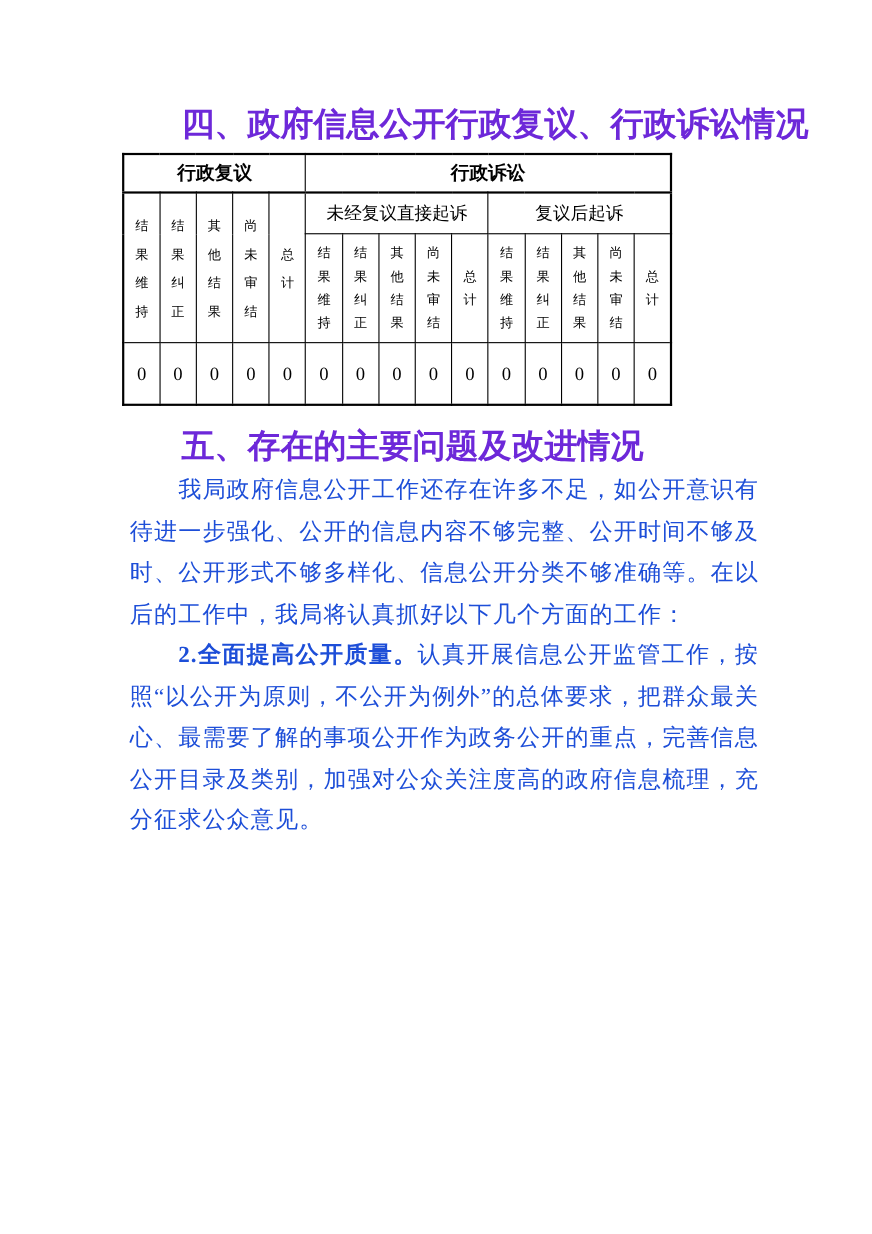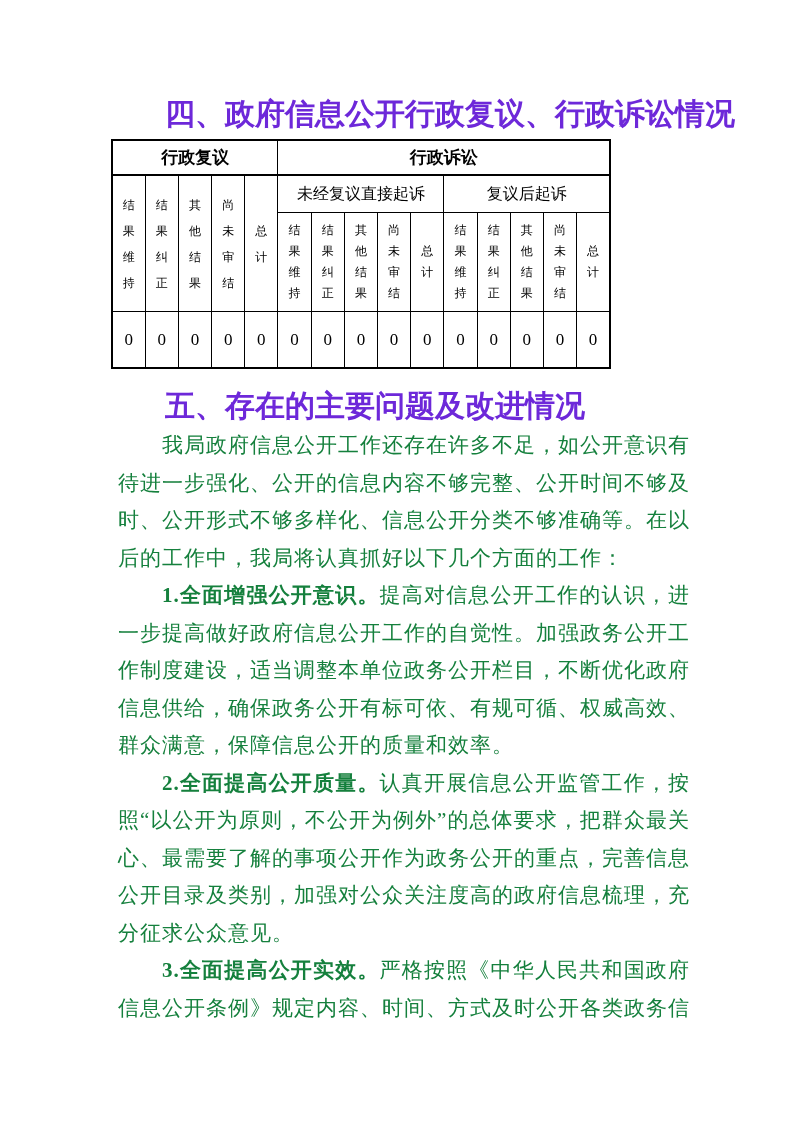--- a/index.html
+++ b/index.html
@@ -64,21 +64,21 @@
 
   
   .body-text {
     margin:7px 0 0 118px;
     width:572px;
     font-family:"Liberation Serif", serif;
     font-size:21px;
     letter-spacing:1px;
     line-height:37.5px;
     text-align:justify;
-    color:#15803d;
+    color:#1d4ed8;
   }
   .body-text p { margin:0; text-indent:44px; }
   .body-text b { font-weight:bold; }
 </style>
 </head>
 <body>
 
 <div class="page">
 
   <h2 class="sec-title sec4-title">四、政府信息公开行政复议、行政诉讼情况</h2>
@@ -144,18 +144,16 @@
         <td>0</td>
         <td>0</td>
       </tr>
     </tbody>
   </table>
 
   <h2 class="sec-title sec5-title">五、存在的主要问题及改进情况</h2>
 
   <div class="body-text">
     <p>我局政府信息公开工作还存在许多不足，如公开意识有待进一步强化、公开的信息内容不够完整、公开时间不够及时、公开形式不够多样化、信息公开分类不够准确等。在以后的工作中，我局将认真抓好以下几个方面的工作：</p>
-    <p><b>1.全面增强公开意识。</b><span>提高对信息公开工作的认识，进一步提高做好政府信息公开工作的自觉性。加强政务公开工作制度建设，适当调整本单位政务公开栏目，不断优化政府信息供给，确保政务公开有标可依、有规可循、权威高效、群众满意，保障信息公开的质量和效率。</span></p>
     <p><b>2.全面提高公开质量。</b><span>认真开展信息公开监管工作，按照“以公开为原则，不公开为例外”的总体要求，把群众最关心、最需要了解的事项公开作为政务公开的重点，完善信息公开目录及类别，加强对公众关注度高的政府信息梳理，充分征求公众意见。</span></p>
-    <p><b>3.全面提高公开实效。</b><span>严格按照《中华人民共和国政府信息公开条例》规定内容、时间、方式及时公开各类政务信</span></p>
   </div>
 
 </div>
 
 </body></html>

